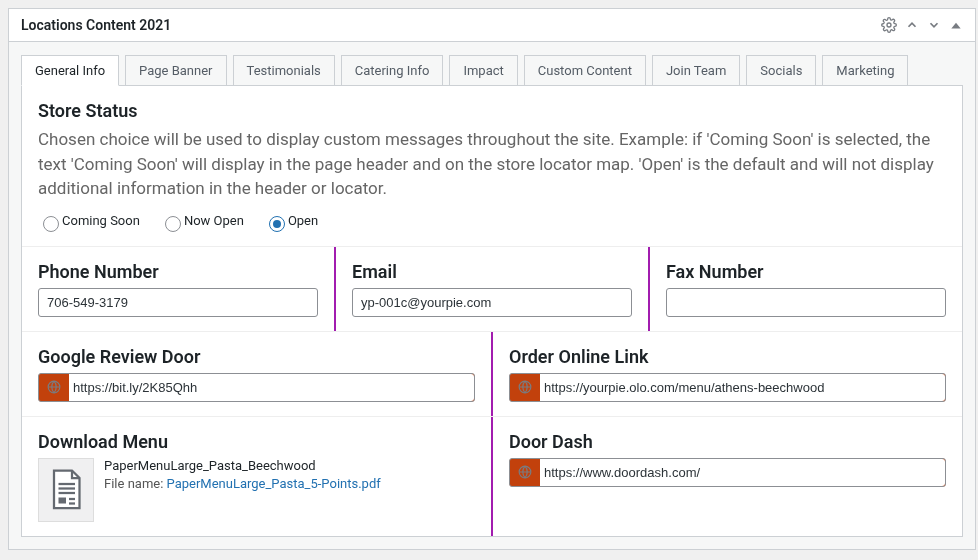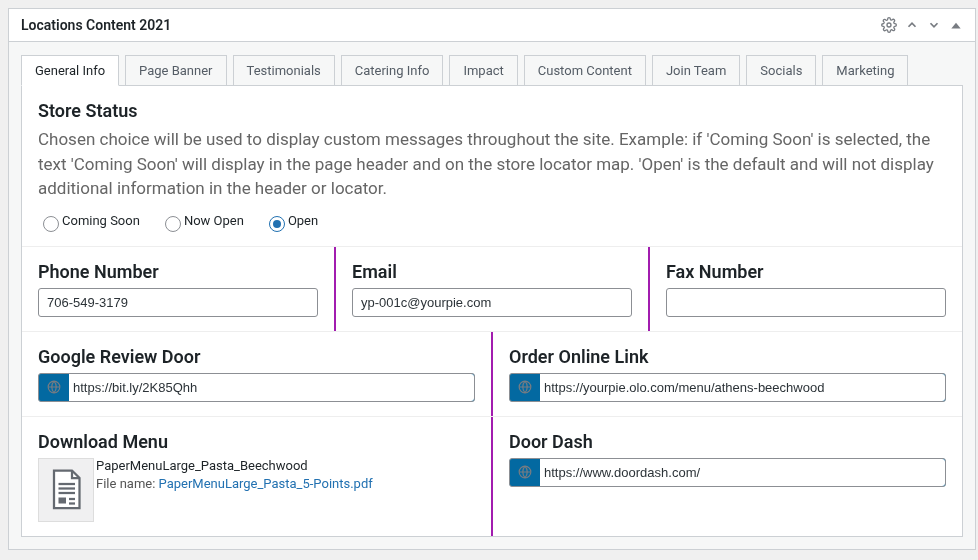--- a/index.html
+++ b/index.html
@@ -140,37 +140,37 @@
     padding: 6px 8px;
     font-size: 13px;
     background: #fff;
     color: #2c3338;
   }
   .link-input {
     display: flex;
     align-items: center;
     border: 1px solid #8c8f94;
     border-radius: 3px;
-    background: #0369a1;
+    background: #c2410c;
   }
   .link-input .globe {
     padding: 0 8px;
     color: #787c82;
     display: flex;
     align-items: center;
   }
   .link-input input {
     border: none;
     flex: 1;
     border-radius: 0 3px 3px 0;
     padding: 6px 4px;
   }
   .file-box {
     display: flex;
-    gap: 2px;
+    gap: 10px;
     align-items: flex-start;
   }
   .file-icon {
     width: 56px;
     height: 64px;
     background: #f0f0f1;
     border: 1px solid #ddd;
     display: flex;
     align-items: center;
     justify-content: center;

